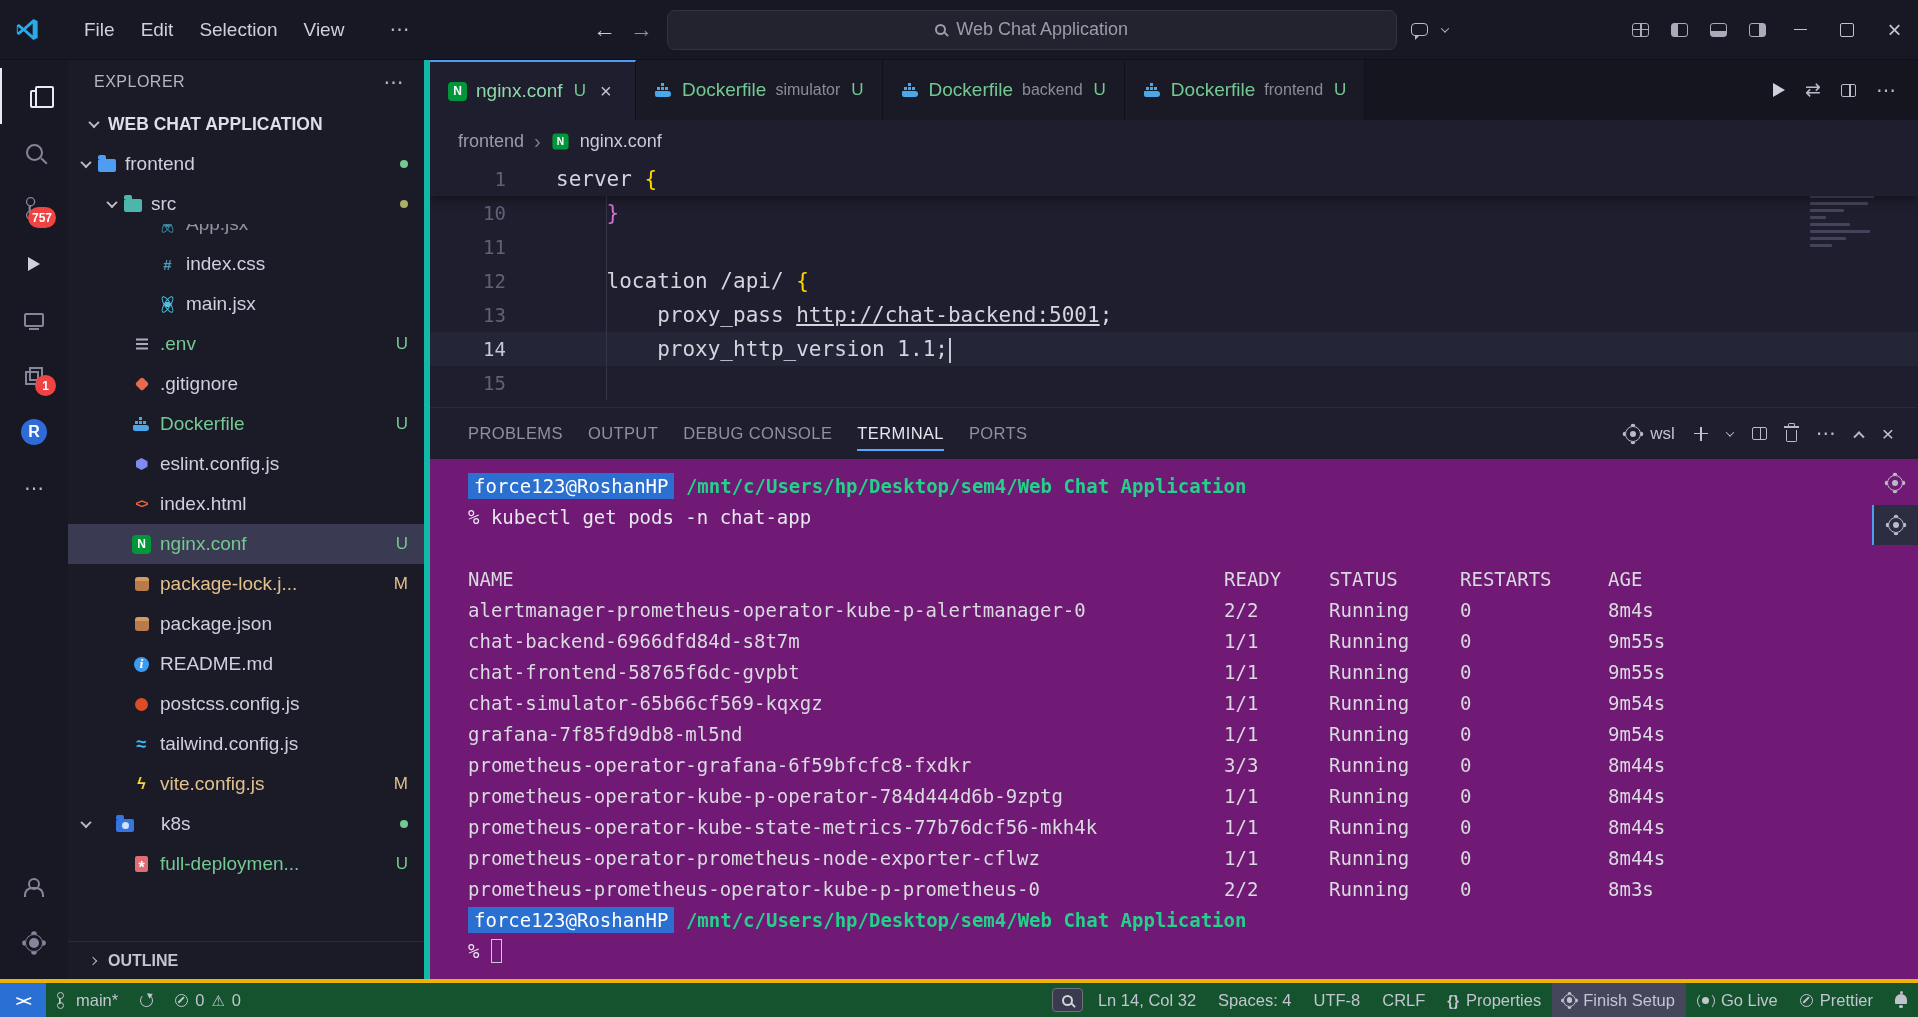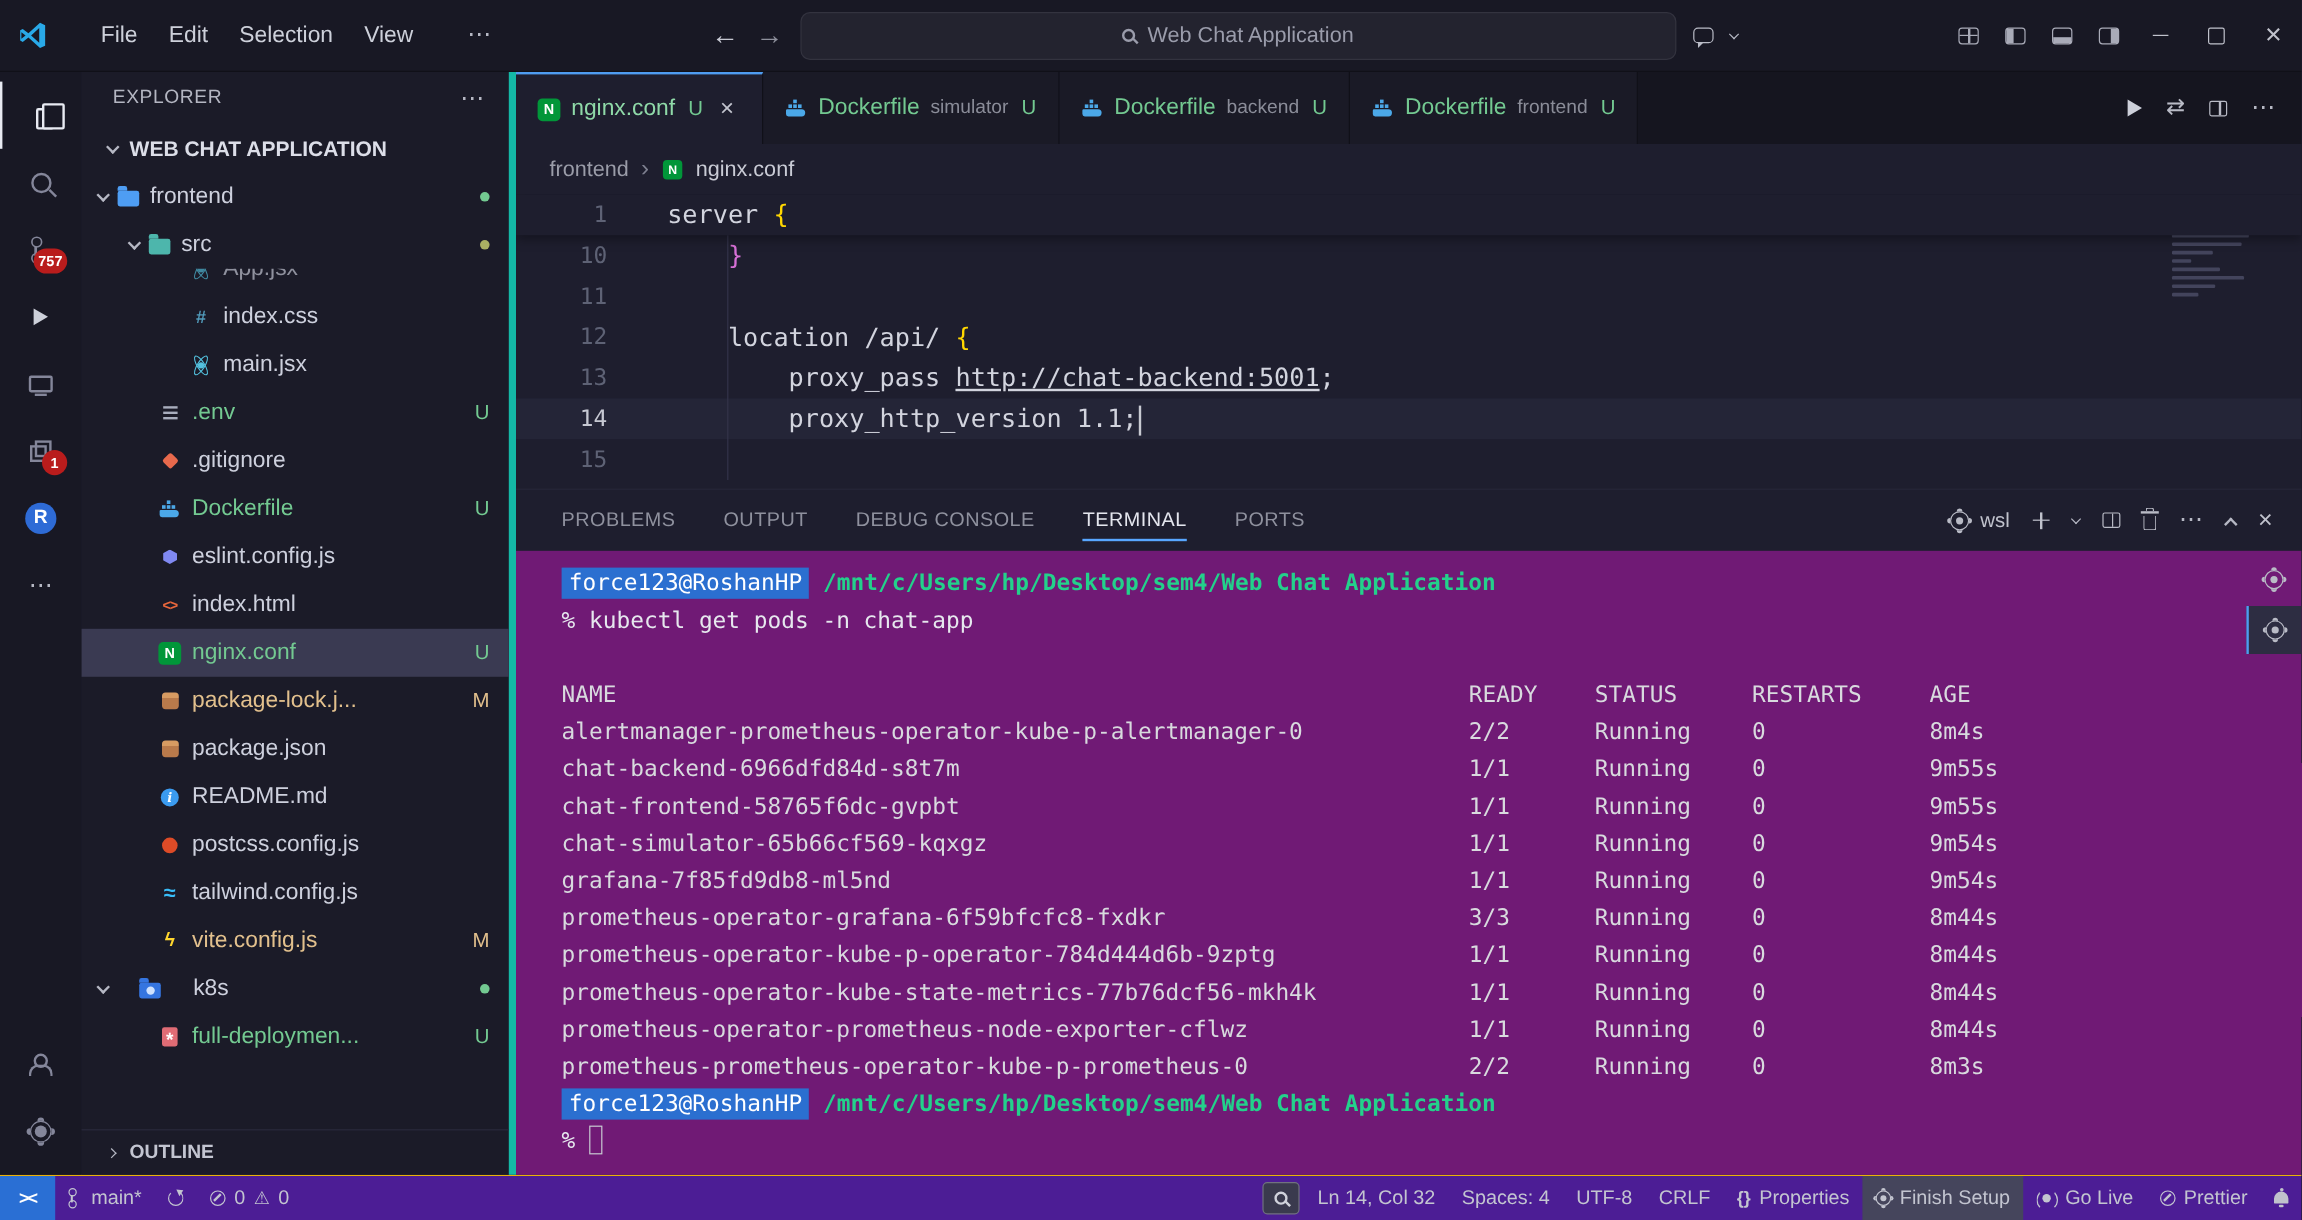--- a/index.html
+++ b/index.html
@@ -101,21 +101,21 @@
 .wc{width:47px;height:60px;display:flex;align-items:center;justify-content:center;color:#c0c2cc}
 .wc-min::after{content:"";width:13px;height:1.6px;background:currentColor}
 .wc-max::after{content:"";width:12px;height:12px;border:1.6px solid currentColor;border-radius:2px}
 .wc-close::after{content:"\D7";font-size:24px}
 
 
 .main{display:flex;height:919px}
 .activitybar{width:68px;background:#181824;display:flex;flex-direction:column;align-items:center;padding:8px 0}
 .ai{width:68px;height:56px;display:flex;align-items:center;justify-content:center;color:#84869a;position:relative}
 .ai.active{color:#e8eaf2;border-left:2px solid #e8eaf2}
-.ai-badge{position:absolute;right:12px;bottom:8px;background:#b91c1c;color:#fff;border-radius:20px;font-size:12px;font-weight:bold;min-width:21px;height:21px;padding:0 4px;display:flex;align-items:center;justify-content:center}
+.ai-badge{position:absolute;right:12px;bottom:8px;background:#ef4444;color:#fff;border-radius:20px;font-size:12px;font-weight:bold;min-width:21px;height:21px;padding:0 4px;display:flex;align-items:center;justify-content:center}
 .ai-spacer{margin-top:auto}
 .ic-files{position:relative;width:15px;height:18px;border:2px solid currentColor;border-radius:2px;margin-top:5px;margin-right:-5px}
 .ic-files::before{content:"";position:absolute;left:3px;top:-6px;width:15px;height:18px;border:2px solid currentColor;border-radius:2px;background:#181824}
 .mag.big{width:17px;height:17px}
 .mag.big::after{width:8px;right:-7px;bottom:-3px}
 .ic-branch.big{transform:scale(1.35)}
 .ic-monitor{width:20px;height:14px;border:2px solid currentColor;border-radius:2px;position:relative;display:inline-block}
 .ic-monitor::after{content:"";position:absolute;left:50%;transform:translateX(-50%);bottom:-5px;width:10px;height:2px;background:currentColor}
 .ic-ext{position:relative;width:18px;height:18px;display:inline-block}
 .ic-ext::before{content:"";position:absolute;left:0;bottom:0;width:10px;height:10px;border:2px solid currentColor}
@@ -172,41 +172,41 @@
 .seg.b1{color:#ffd700}
 .seg.b2{color:#d670d6}
 .seg.link{color:#d2d4de;text-decoration:underline}
 .cursor{display:inline-block;width:2px;height:25px;background:#c8cad2;vertical-align:middle;margin-left:1px}
 .iguide{position:absolute;left:176px;top:34px;height:204px;width:1px;background:#34344a;z-index:1}
 .minimap{position:absolute;top:5px;right:16px;width:92px;z-index:2}
 .mm-bar{height:3px;border-radius:1px;background:#43445c;margin-bottom:4px}
 
 
 .panelhead{height:52px;background:#1e1e2e;border-top:1px solid #2a2a3c;display:flex;align-items:center}
-.ptabs{display:flex;gap:40px;padding-left:38px}
+.ptabs{display:flex;gap:25px;padding-left:38px}
 .ptab{font-size:16.5px;letter-spacing:.4px;color:#8f919e;height:52px;display:flex;align-items:center;position:relative}
 .ptab.active{color:#e4e6ee}
 .ptab.active::after{content:"";position:absolute;left:0;right:0;bottom:9px;height:2px;background:#58a6ff}
 .panel-actions{margin-left:auto;display:flex;align-items:center;gap:19px;padding-right:24px}
 .wsl{font-size:17px;color:#c0c2cc;margin-left:-10px}
 .terminalwrap{flex:1;position:relative;background:#701a75}
 .terminal{position:absolute;inset:0 46px 0 0;padding:12px 0 0 38px;font-family:"DejaVu Sans Mono",monospace;font-size:19px;color:#d8dade}
 .tline{height:31px;line-height:31px;white-space:pre}
 .tuser{background:#2b6fd0;color:#fff;padding:2px 6px}
 .tpath{color:#23d18b;font-weight:bold}
 .tsym,.tcmd{color:#e6e8ee}
 .tc{display:inline-block}
 .tc0{width:756px}.tc1{width:105px}.tc2{width:131px}.tc3{width:148px}
 .tcursor{display:inline-block;width:11px;height:24px;border:1.6px solid #c8cad2;vertical-align:middle;margin-top:-4px}
 .sessions{position:absolute;top:4px;right:0;width:46px;display:flex;flex-direction:column;gap:2px}
 .sess{height:40px;display:flex;align-items:center;justify-content:center}
 .sess.active{background:#2d2d42;border-left:2px solid #4f9cf0}
 
 
-.statusbar{height:38px;background:#4c1d95;border-top:1px solid #eab308;display:flex;align-items:stretch;font-size:16.5px;color:#c3c5d0}
+.statusbar{height:38px;background:#14532d;border-top:4px solid #eab308;display:flex;align-items:stretch;font-size:16.5px;color:#c3c5d0}
 .sb-left,.sb-right{display:flex;align-items:stretch}
 .sb-right{margin-left:auto}
 .sb-item{display:flex;align-items:center;gap:7px;padding:0 11px}
 .sb-item.remote{background:#2a6fd4;width:46px;justify-content:center}
 .sb-item.hl{background:#45455c}
 .zoombox{border:1px solid #70727f;background:#3a3a4e;border-radius:4px;padding:4px 9px;display:flex;align-items:center;margin:5px 4px;color:#d0d2dc}
 .lang-curly{font-weight:bold;font-size:15px;color:#c3c5d0}
 </style>
 </head>
 <body>

